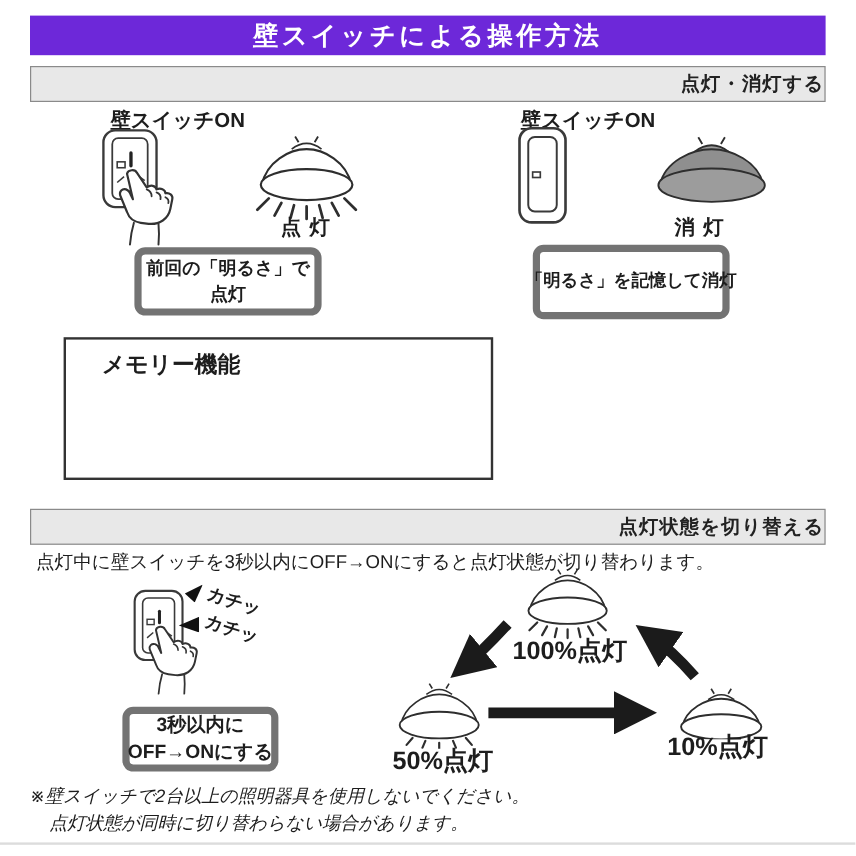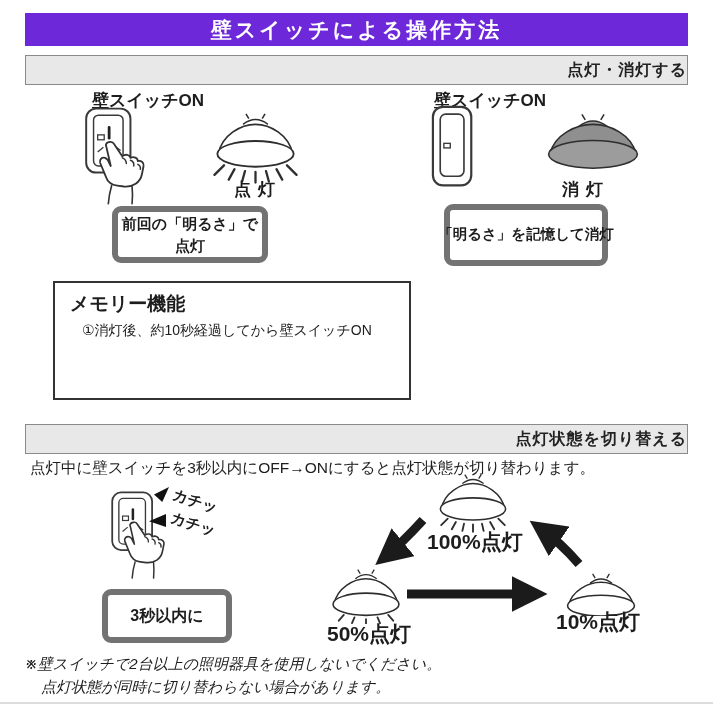--- a/index.html
+++ b/index.html
@@ -30,21 +30,21 @@
   }
   .note-box{
     border:6px solid #737373;border-radius:9px;background:#fff;
     display:flex;flex-direction:column;align-items:center;justify-content:center;
     font-size:15px;font-weight:600;line-height:1.45;text-align:left;box-sizing:border-box;
     white-space:nowrap;
   }
   .memory-box{
     left:53px;top:281px;width:358px;height:119px;
     border:2px solid #333;background:#fff;box-sizing:border-box;
-    padding:8px 12px 0 15px;
+    padding:8px 12px 0 30px;
   }
   .memory-title{font-size:19px;font-weight:bold;margin:0 0 3px 0;}
   .memory-line{font-size:14px;line-height:1.45;white-space:nowrap;}
   .memory-item{font-size:14px;line-height:1.5;margin-left:12px;white-space:nowrap;}
   .desc{font-size:15.5px;white-space:nowrap;}
   .pct-label{font-size:21px;font-weight:bold;white-space:nowrap;}
   .click-word{
     font-weight:bold;font-size:15px;white-space:nowrap;transform:rotate(18deg);
   }
   .tri{background:#111;}
@@ -113,21 +113,20 @@
 <div class="abs note-box" style="left:112px;top:206px;width:156px;height:57px;">
   <span>前回の「明るさ」で</span>
   <span>点灯</span>
 </div>
 <div class="abs note-box" style="left:444px;top:204px;width:164px;height:62px;font-size:14.5px;">
   <span>「明るさ」を記憶して消灯</span>
 </div>
 
 <div class="abs memory-box">
   <div class="memory-title">メモリー機能</div>
-  <div class="memory-item">①消灯後、約10秒経過してから壁スイッチON</div>
 </div>
 
 <div class="abs section-bar" style="top:424px;">
   <span>点灯状態を切り替える</span>
 </div>
 
 <div class="abs desc" style="left:30px;top:458px;">点灯中に壁スイッチを3秒以内にOFF→ONにすると点灯状態が切り替わります。</div>
 
 <div class="abs" style="left:110px;top:483px;">
   <svg width="96" height="106" viewBox="0 0 130 122">
@@ -143,20 +142,21 @@
   </svg>
 </div>
 
 <div class="abs tri" style="left:154px;top:487px;width:15px;height:15px;clip-path:polygon(100% 0,55% 100%,0 50%);"></div>
 <div class="abs click-word" style="left:172px;top:492px;">カチッ</div>
 <div class="abs tri" style="left:149px;top:514px;width:17px;height:13px;clip-path:polygon(100% 0,0 55%,100% 100%);"></div>
 <div class="abs click-word" style="left:170px;top:515px;">カチッ</div>
 
 <div class="abs note-box" style="left:102px;top:589px;width:130px;height:54px;font-size:16px;font-weight:bold;">
   <span>3秒以内に</span>
+  <span>OFF→ONにする</span>
 </div>
 
 <div class="abs" style="left:427px;top:473px;">
   <svg width="92" height="62" viewBox="0 0 110 76">
     <path d="M42,13 Q55,3 68,13" fill="#fff" stroke="#2e2e2e" stroke-width="1.6"></path>
     <path d="M48,7 L45,2 M62,7 L65,2" stroke="#2e2e2e" stroke-width="1.6"></path>
     <path d="M16,44 C20,24 40,13 55,13 C70,13 90,24 94,44 Z" fill="#fff" stroke="#2e2e2e" stroke-width="1.8"></path>
     <ellipse cx="55" cy="44" rx="40" ry="13.5" fill="#fff" stroke="#2e2e2e" stroke-width="1.9"></ellipse>
     <path d="M24,56 L16,64 M34,60 L29,69 M44,62 L42,71 M55,63 L55,72 M66,62 L68,71 M76,60 L81,69 M86,56 L94,64" stroke="#2e2e2e" stroke-width="2.3" stroke-linecap="round"></path>
   </svg>

